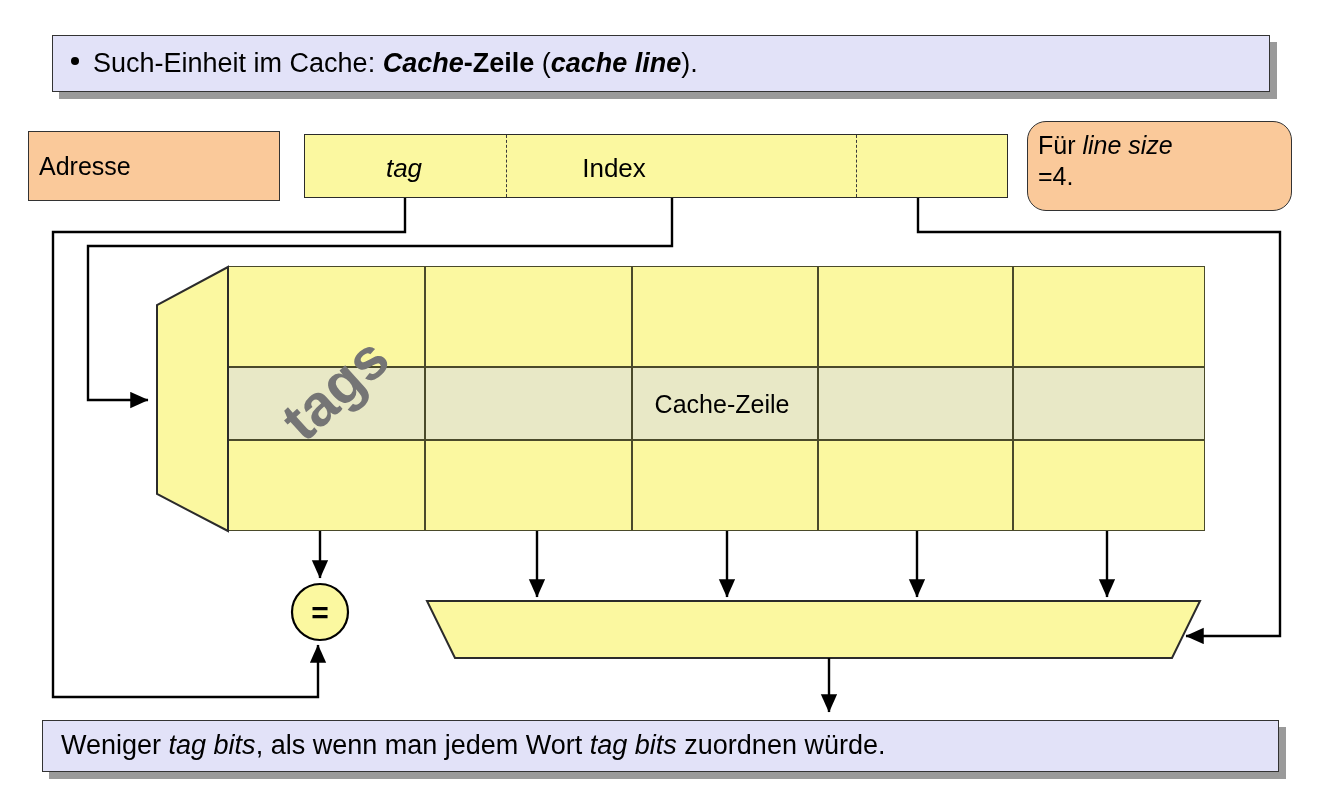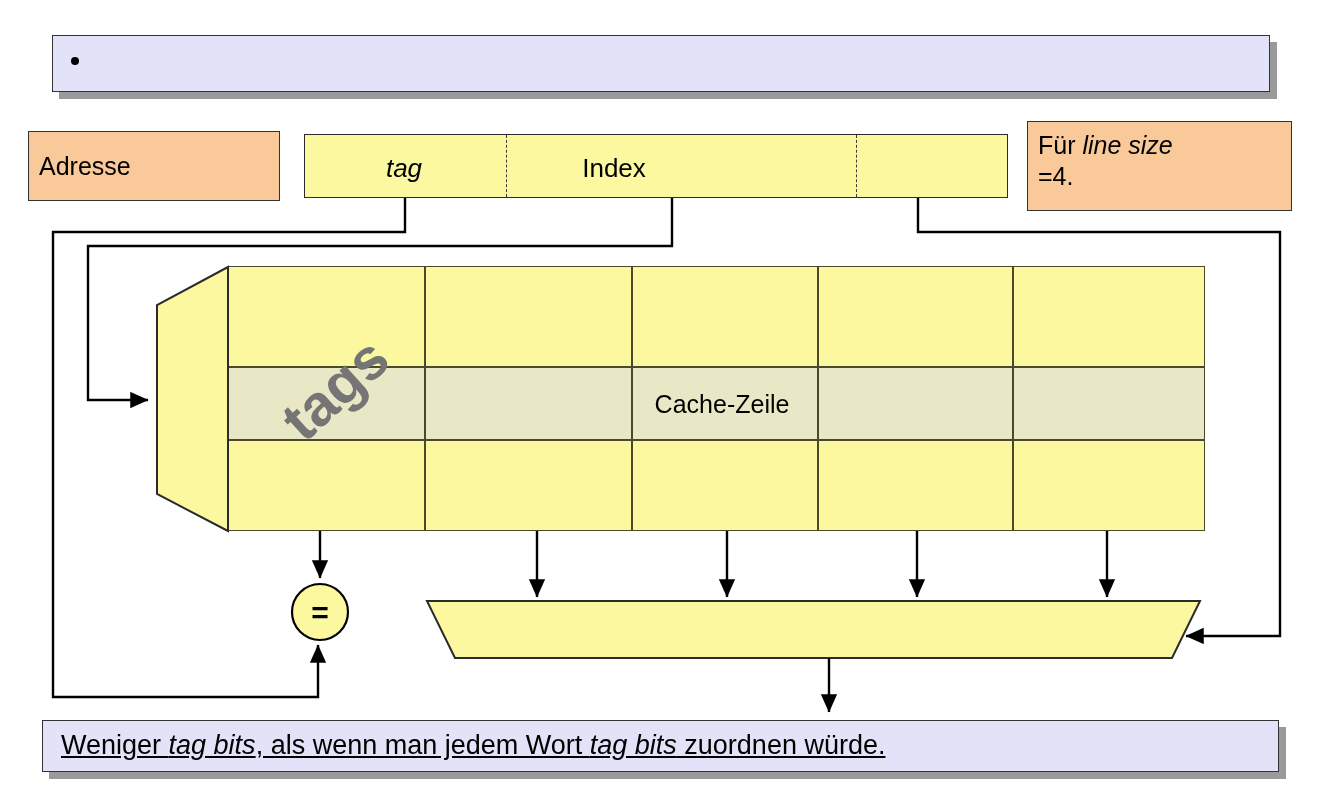--- a/index.html
+++ b/index.html
@@ -88,27 +88,28 @@
   }
 </style>
 </head>
 <body>
 
 <div id="stage">
 
   <div class="shadow" style="left:59px;top:42px;width:1218px;height:57px;"></div>
   <div class="callout" style="left:52px;top:35px;width:1218px;height:57px;">
     <span class="bullet"></span>
+    <span class="txt"><span>Such-Einheit im Cache: </span><span class="bi">Cache</span><span class="b">-Zeile</span><span> (</span><span class="bi">cache line</span><span>).</span></span>
   </div>
 
   <div class="orange center" style="left:28px;top:131px;width:252px;height:70px;">
     <span>Adresse</span>
   </div>
 
-  <div class="orange pad" style="left:1027px;top:121px;width:265px;height:90px;">
+  <div class="orange pad" style="left:1027px;top:121px;width:265px;height:90px;border-radius:19px;">
     <span><span>Für </span><span class="i">line size</span><br><span>=4.</span></span>
   </div>
 
   <div id="addrbar" style="left:304px;top:134px;width:704px;height:64px;">
     <div class="dashline" style="left:201px;"></div>
     <div class="dashline" style="left:551px;"></div>
   </div>
   <div class="fieldlbl i" style="left:404px;top:168px;">tag</div>
   <div class="fieldlbl" style="left:614px;top:168px;">Index</div>
 
@@ -163,16 +164,16 @@
     <path d="M917,531 L917,597" fill="none" stroke="#000" stroke-width="2.4" marker-end="url(#ah)"></path>
     <path d="M1107,531 L1107,597" fill="none" stroke="#000" stroke-width="2.4" marker-end="url(#ah)"></path>
 
     <path d="M829,658 L829,712" fill="none" stroke="#000" stroke-width="2.4" marker-end="url(#ah)"></path>
   </svg>
 
   <div class="eqlbl" style="left:320px;top:613px;">=</div>
 
   <div class="shadow" style="left:49px;top:727px;width:1237px;height:52px;"></div>
   <div class="callout" style="left:42px;top:720px;width:1237px;height:52px;">
-    <span class="txt" style="padding-left:18px;text-decoration:underline;"><span>Weniger </span><span class="i">tag bits</span><span>, als wenn man jedem Wort </span><span class="i">tag bits</span><span> zuordnen würde.</span></span>
+    <span class="txt" style="padding-left:18px;"><span>Weniger </span><span class="i">tag bits</span><span>, als wenn man jedem Wort </span><span class="i">tag bits</span><span> zuordnen würde.</span></span>
   </div>
 
 </div>
 
 </body></html>

